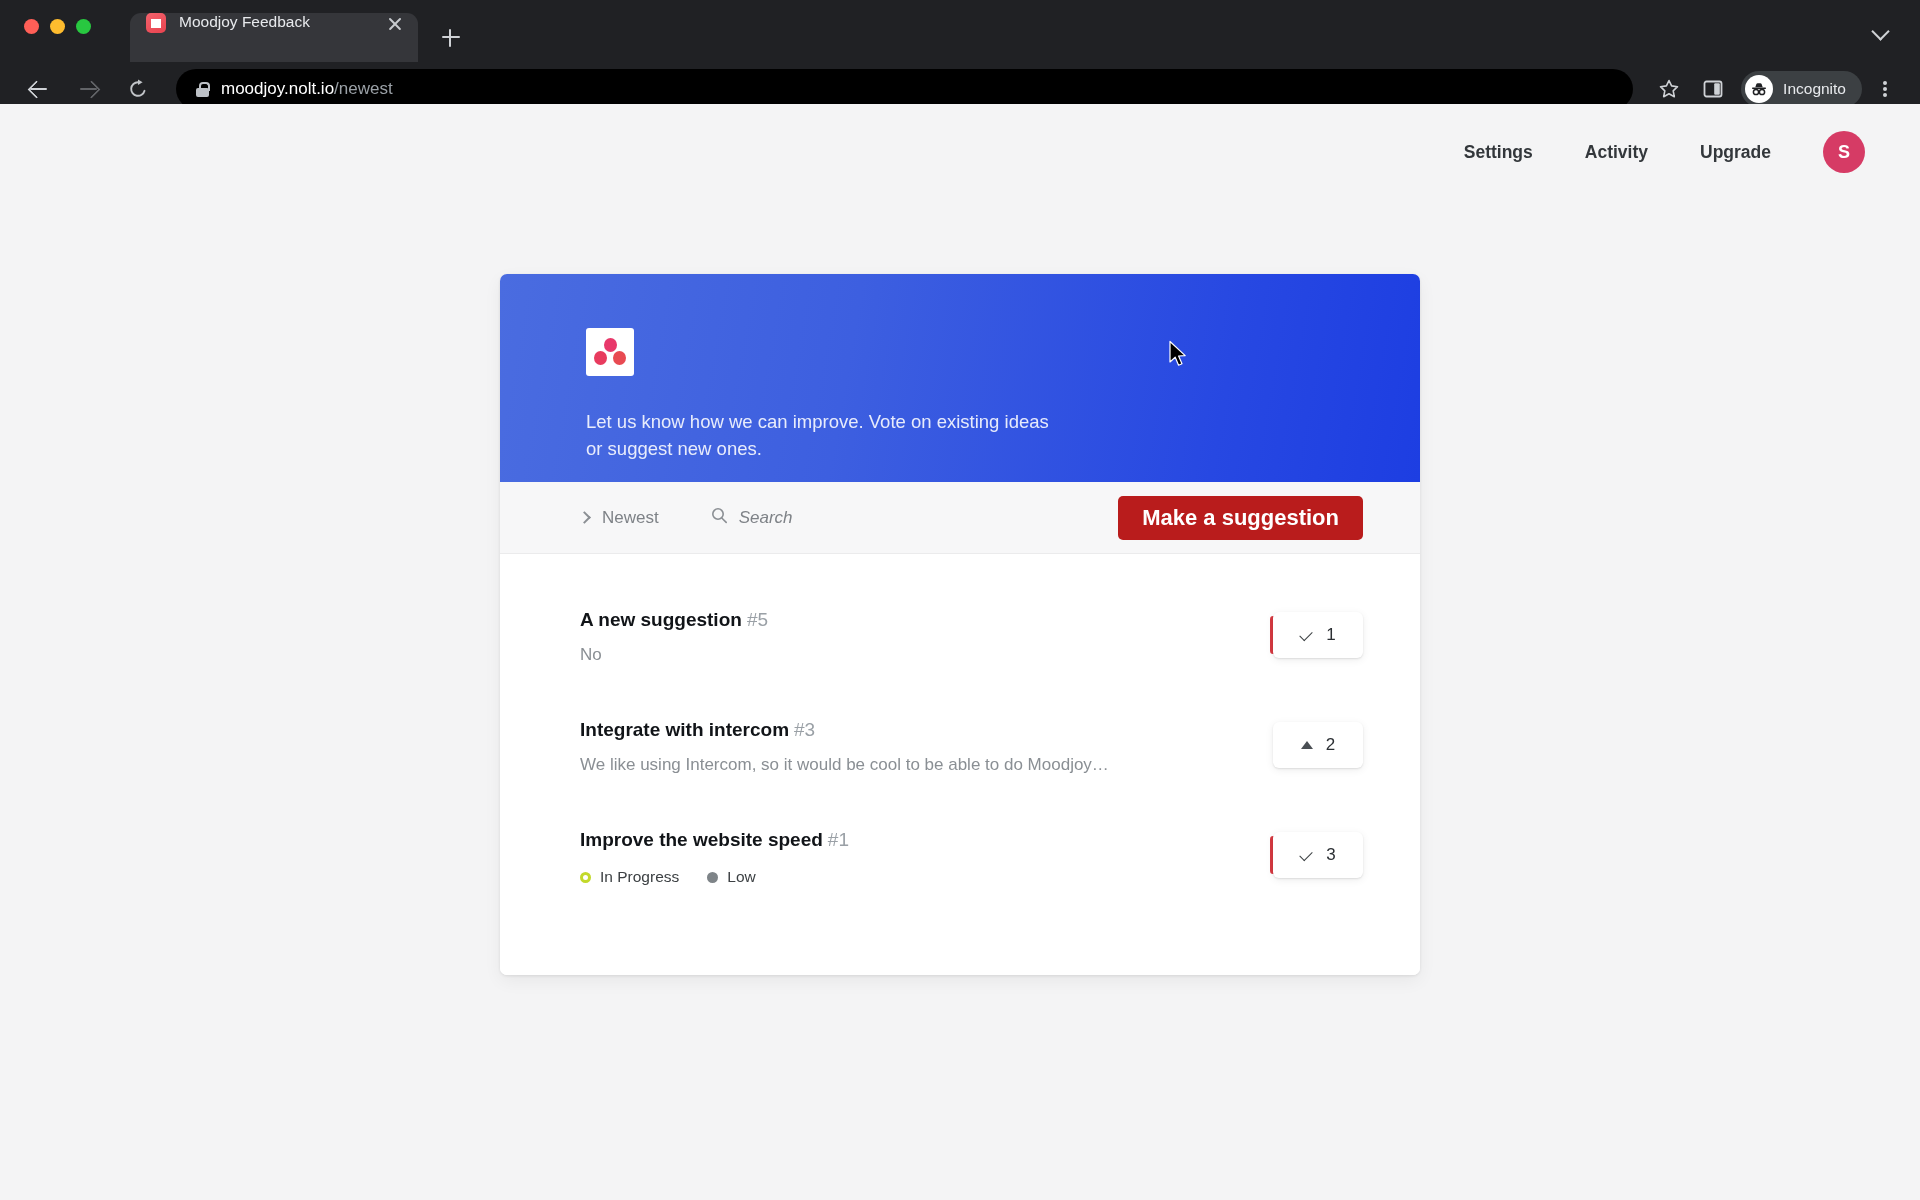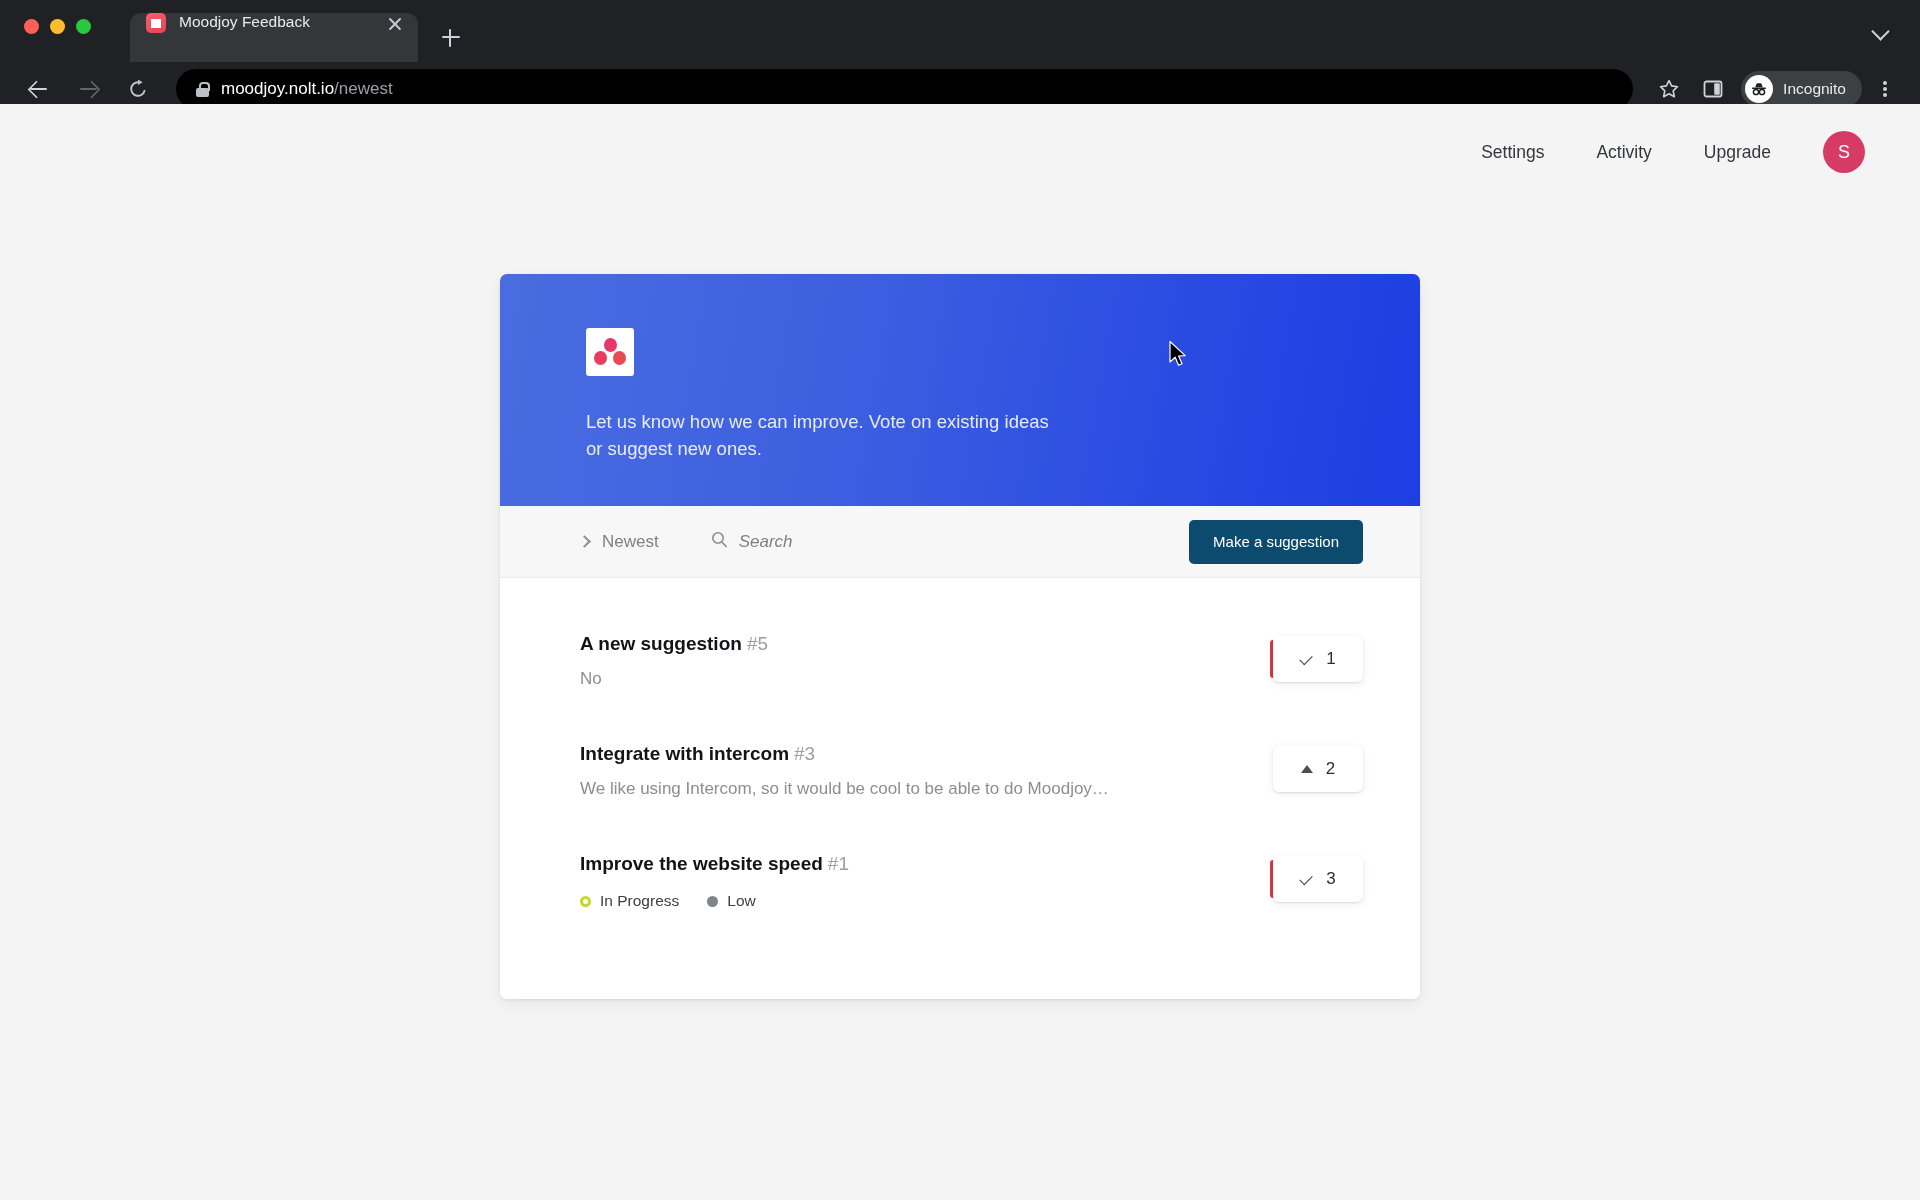--- a/index.html
+++ b/index.html
@@ -115,40 +115,40 @@
   .kebab span:nth-child(1){ top:12px; } .kebab span:nth-child(2){ top:18px; } .kebab span:nth-child(3){ top:24px; }
 
   
   .page {
     position:absolute; left:0; top:104px; width:1920px; height:1096px;
     background:#f4f4f5; overflow:hidden;
   }
 
   .topnav {
     height:96px; display:flex; align-items:center; justify-content:flex-end;
-    padding-right:55px; gap:0;
+    padding-right:55px; gap:0;font-weight:bold;
   }
   .topnav a {
     font-size:17.5px; color:#33373b; text-decoration:none; margin-left:52px; white-space:nowrap;
   }
   .avatar {
     width:42px; height:42px; border-radius:50%;
     background:#d63b65; color:#fff; font-size:18px;
     display:flex; align-items:center; justify-content:center; margin-left:52px;
     flex:0 0 auto;
   }
 
   .board {
     position:absolute; left:500px; top:170px; width:920px;
     background:#fff; border-radius:7px; overflow:hidden;
     box-shadow:0 1px 3px rgba(0,0,0,.09), 0 6px 18px rgba(0,0,0,.055);
   }
 
   .banner {
-    height:232px; background:linear-gradient(100deg,#4a6ce0 0%,#3d5fe0 38%,#2748e2 78%,#1d3ee2 100%);
+    height:208px; background:linear-gradient(100deg,#4a6ce0 0%,#3d5fe0 38%,#2748e2 78%,#1d3ee2 100%);
     padding:54px 0 0 86px;
   }
   .logo-tile {
     width:48px; height:48px; background:#fff; border-radius:3px; position:relative;
   }
   .logo-tile i { position:absolute; border-radius:50%; background:#e8386a; }
   .logo-tile i:nth-child(1){ width:13px; height:14px; left:17.5px; top:10px; background:#e8386a; }
   .logo-tile i:nth-child(2){ width:13px; height:14px; left:8px; top:23px; background:#e83b5e; }
   .logo-tile i:nth-child(3){ width:13px; height:14px; left:27px; top:23px; background:#e84a52; }
 
@@ -162,21 +162,21 @@
     display:flex; align-items:center; padding:0 57px 0 80px;
   }
   .tool-link {
     display:flex; align-items:center; gap:11px; font-size:17px; color:#7e8287; cursor:pointer;
   }
   .tool-link + .tool-link { margin-left:52px;font-style:italic; }
   .chev-r { width:9px; height:9px; border-right:2px solid #8b8f94; border-top:2px solid #8b8f94;
             transform:rotate(45deg); display:block; margin-right:2px; }
   .spacer { flex:1; }
   .btn-suggest {
-    background:#0c4a6e; color:#fff; font-size:15px; font-weight:normal;
+    background:#b91c1c; color:#fff; font-size:22px; font-weight:bold;
     border:none; border-radius:5px; height:44px; padding:0 24px; cursor:pointer;
     white-space:nowrap;
   }
 
   .list { padding:28px 0 62px 0; background:#fff; }
   .item {
     display:flex; align-items:flex-start; padding:27px 57px 27px 80px; position:relative;
   }
   .item-main { flex:1; min-width:0; padding-right:42px; }
   .item-title { font-size:19px; color:#111418; font-weight:bold; white-space:nowrap; }

